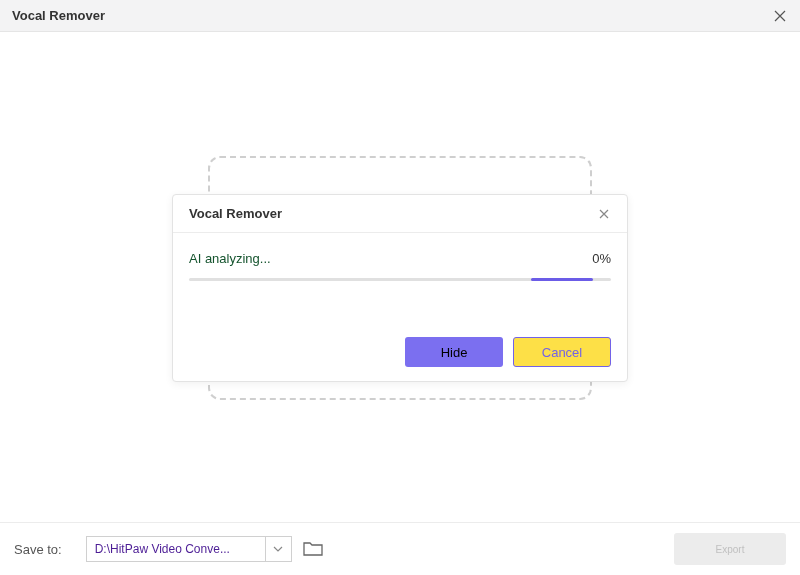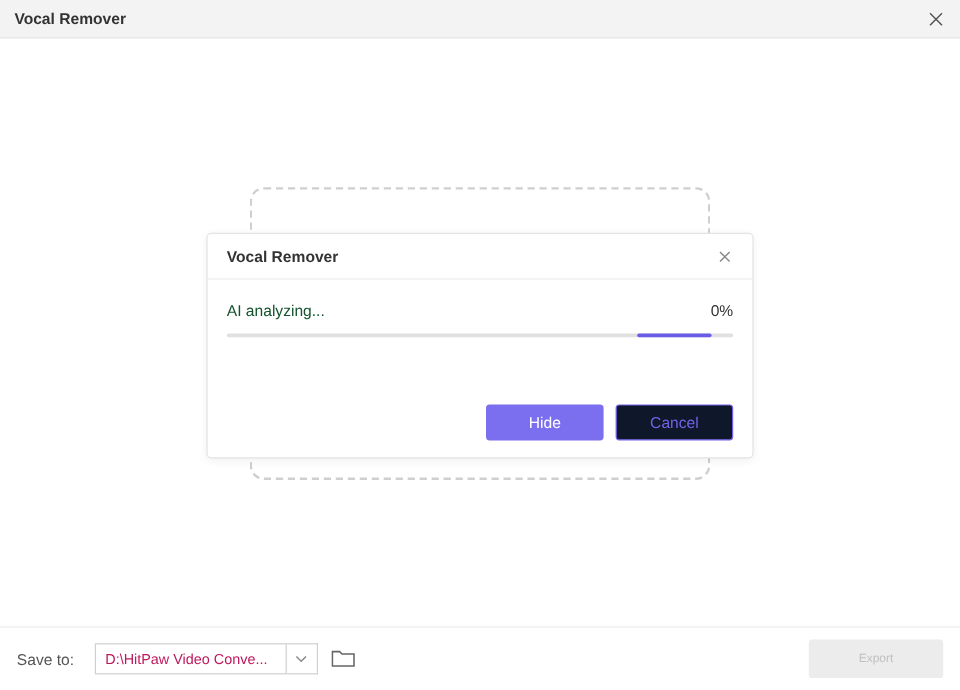--- a/index.html
+++ b/index.html
@@ -18,27 +18,27 @@
     .modal-title { font-size: 13px; font-weight: 600; color: #333; }
     .modal-close { width: 14px; height: 14px; cursor: pointer; color: #888; display: flex; align-items: center; justify-content: center; }
     .modal-body { padding: 18px 16px 0 16px; }
     .status-row { display: flex; justify-content: space-between; align-items: center; margin-bottom: 12px; }
     .status-text { font-size: 13px; color: #14532d; }
     .percent-text { font-size: 13px; color: #333; }
     .progress-bar { width: 100%; height: 3px; background: #e0e0e0; position: relative; border-radius: 2px; }
     .progress-fill { position: absolute; right: 18px; top: 0; height: 3px; width: 62px; background: #6b5ce7; border-radius: 2px; }
     .modal-footer { position: absolute; bottom: 14px; right: 16px; display: flex; gap: 10px; }
     .btn { width: 98px; height: 30px; font-size: 13px; border-radius: 3px; cursor: pointer; display: flex; align-items: center; justify-content: center; }
-    .btn-primary { background: #7b6ff0; color: #ffffff; border: none; }
-    .btn-secondary { background: #0f172a; color: #7262e8; border: 1px solid #7262e8; }
+    .btn-primary { background: #7b6ff0; color: #000000; border: none; }
+    .btn-secondary { background: #fde047; color: #7262e8; border: 1px solid #7262e8; }
     
     .footer { position: absolute; bottom: 0; left: 0; right: 0; height: 53px; border-top: 1px solid #ececec; display: flex; align-items: center; padding: 0 14px; }
-    .save-label { font-size: 13px; color: #555; margin-right: 0; }
+    .save-label { font-size: 13px; color: #555; margin-right: 24px; }
     .path-select { display: flex; align-items: center; }
-    .path-box { width: 160px; height: 26px; border: 1px solid #d0d0d0; font-size: 12px; color: #be185d; padding: 0 8px; display: flex; align-items: center; white-space: nowrap; overflow: hidden; text-overflow: ellipsis; margin-left: 17px; }
+    .path-box { width: 180px; height: 26px; border: 1px solid #d0d0d0; font-size: 12px; color: #4c1d95; padding: 0 8px; display: flex; align-items: center; white-space: nowrap; overflow: hidden; text-overflow: ellipsis; }
     .path-dropdown { width: 26px; height: 26px; border: 1px solid #d0d0d0; border-left: none; display: flex; align-items: center; justify-content: center; cursor: pointer; color: #888; }
     .folder-btn { margin-left: 10px; width: 22px; height: 22px; cursor: pointer; color: #666; display: flex; align-items: center; justify-content: center; }
     .export-btn { margin-left: auto; width: 112px; height: 32px; background: #ececec; color: #c0c0c0; border: none; border-radius: 3px; font-size: 10px; cursor: not-allowed; display: flex; align-items: center; justify-content: center; }
     
     svg { display: block; }
   </style>
 </head>
 <body>
 
 <div class="header">

